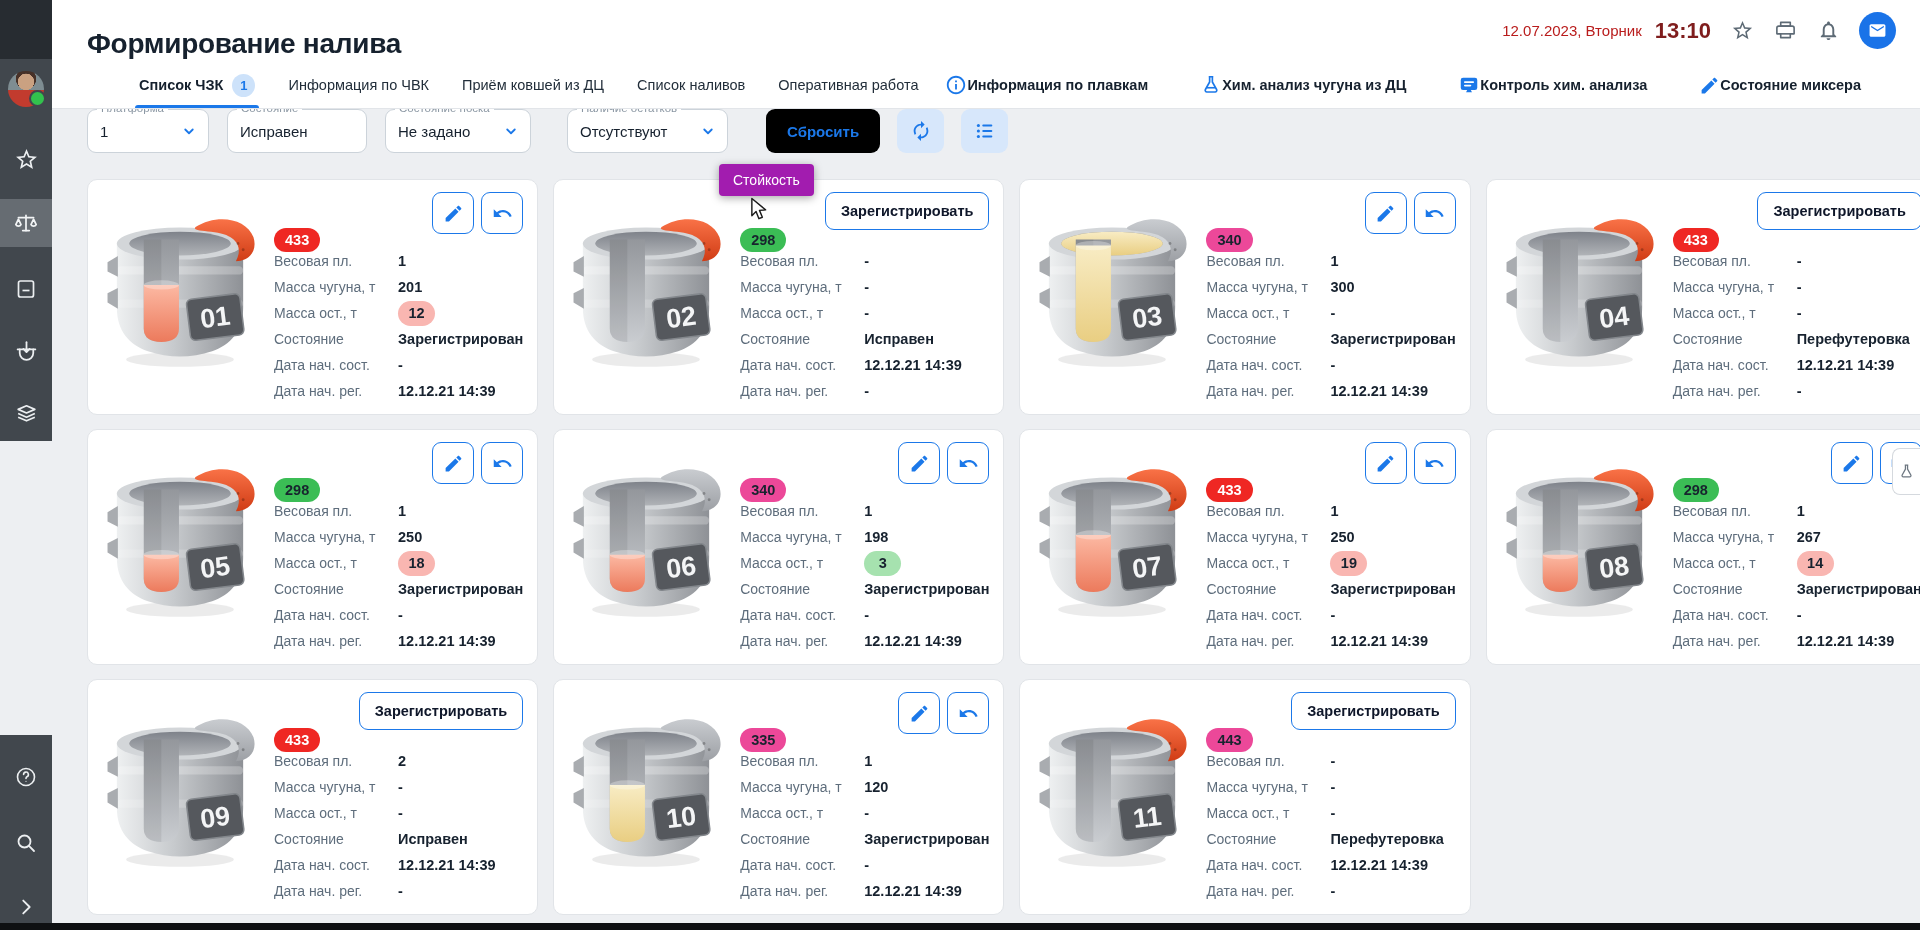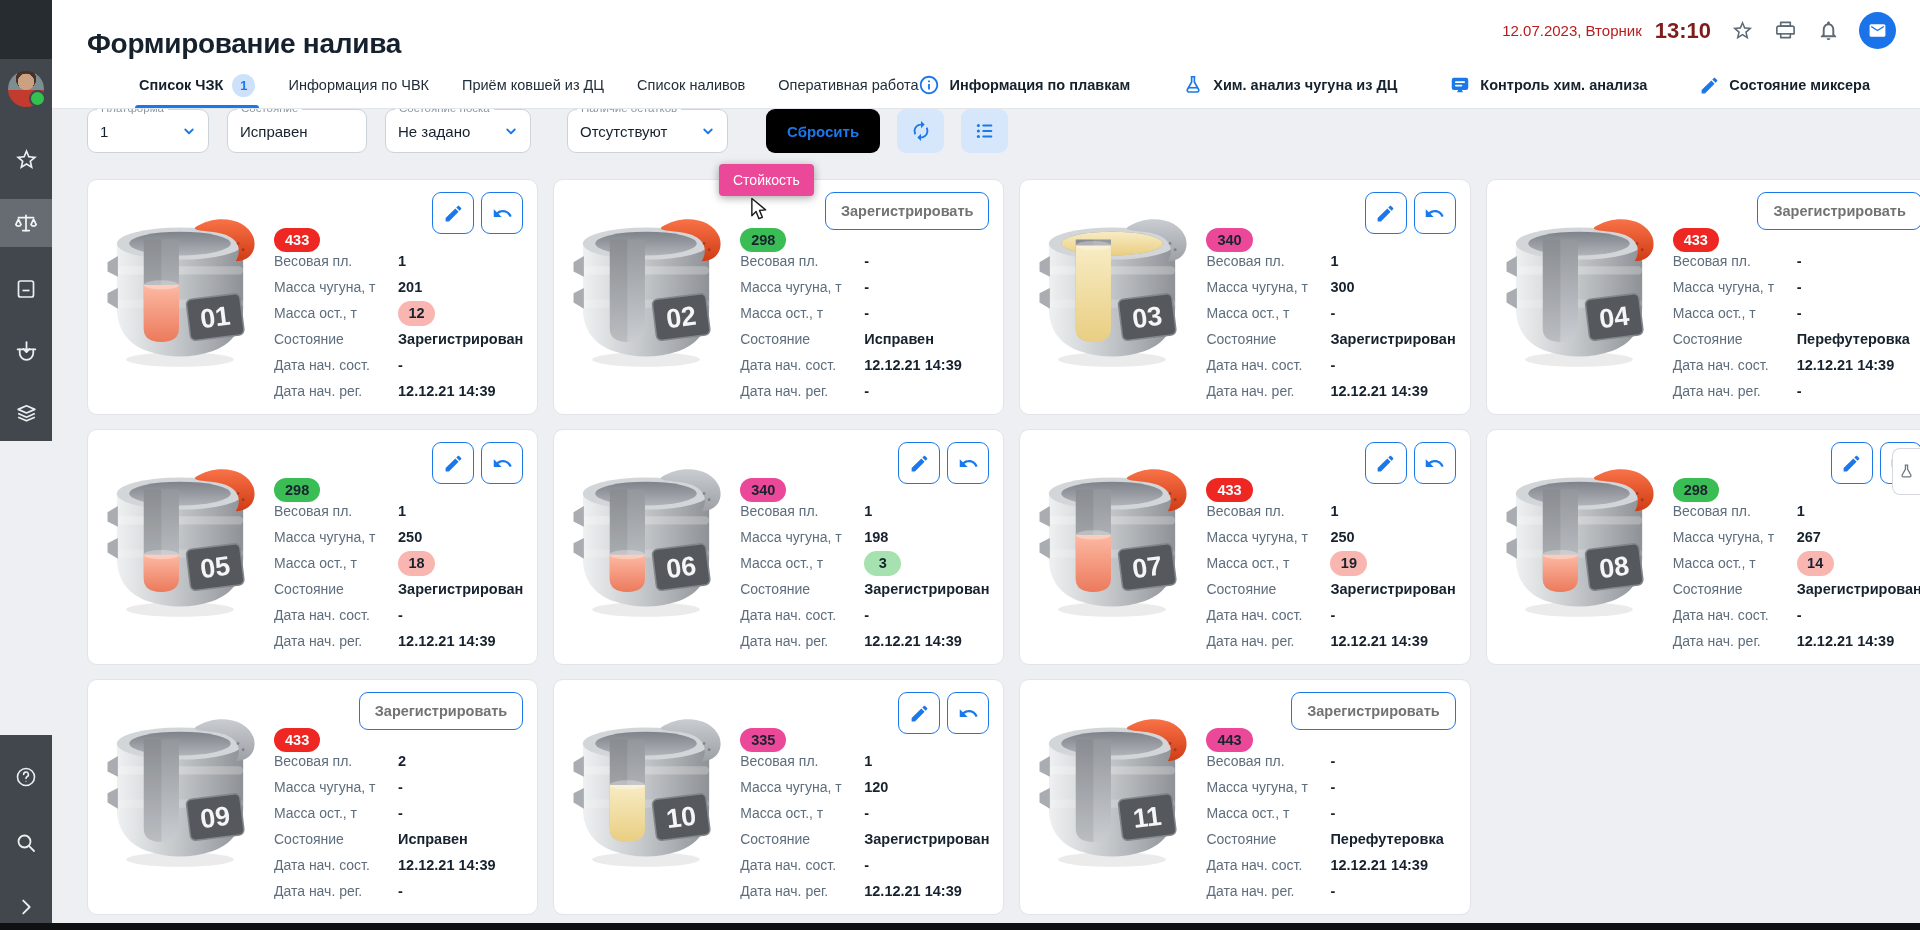--- a/index.html
+++ b/index.html
@@ -30,21 +30,21 @@
 
   
   .tabs{position:absolute;left:87px;right:59px;bottom:0;height:46px;display:flex;align-items:center;}
   .tabs-left{display:flex;align-items:center;gap:33px;}
   .tab{position:relative;height:46px;display:flex;align-items:center;font-size:14.5px;color:#222e3a;cursor:pointer;white-space:nowrap;}
   .tab.active{font-weight:700;color:#16212e;}
   .tab.active:after{content:"";position:absolute;left:-4px;right:-4px;bottom:0;height:3px;background:#1b78e9;border-radius:3px 3px 0 0;}
   .tab-badge{margin-left:9px;width:23px;height:23px;border-radius:50%;background:#cde2fa;color:#1b78e9;
              font-size:13px;font-weight:700;display:flex;align-items:center;justify-content:center;}
   .tabs-right{margin-left:auto;display:flex;align-items:center;gap:52px;}
-  .rtab{display:flex;align-items:center;gap:9px;font-size:14.5px;font-weight:700;color:#16212e;cursor:pointer;white-space:nowrap;}
+  .rtab{display:flex;align-items:center;font-size:14.5px;font-weight:700;color:#16212e;cursor:pointer;white-space:nowrap;}
 
   
   .filters{position:absolute;left:87px;top:109px;height:44px;display:flex;align-items:center;z-index:4;justify-content:flex-end;}
   .ffield{position:relative;height:44px;background:#fff;border:1px solid #ccd3da;border-radius:9px;
           display:flex;align-items:center;padding:0 10px 0 12px;margin-right:18px;cursor:pointer;box-sizing:border-box;}
   .flabel{position:absolute;top:-8px;left:9px;background:#fff;padding:0 4px;font-size:11.5px;color:#8b97a3;}
   .fvalue{font-size:15px;color:#16212e;flex:1;}
   .btn-reset{height:44px;padding:0 21px;border:none;border-radius:9px;background:#000000;color:#1b78e9;
              font-size:15px;font-weight:700;font-family:inherit;cursor:pointer;}
   .btn-sq{width:47px;height:44px;border:none;border-radius:9px;background:#d7e7fb;display:flex;align-items:center;justify-content:center;cursor:pointer;}
@@ -56,31 +56,31 @@
   .card-main{flex:1;min-width:0;}
   .card-top{display:flex;align-items:flex-start;justify-content:space-between;height:50px;}
   .badge{border-radius:14px;padding:4px 11px;font-size:14.5px;font-weight:700;cursor:pointer;margin-top:36px;}
   .b-red{background:#ef2723;color:#ffffff;}
   .b-orange{background:#ec4899;color:#18232e;}
   .b-green{background:#3bbd55;color:#18232e;}
   .actions{display:flex;gap:7px;}
   .iconbtn{width:42px;height:42px;background:#fff;border:1.5px solid #1b78e9;border-radius:9px;
            display:flex;align-items:center;justify-content:center;cursor:pointer;padding:0;}
   .reg-btn{height:38px;padding:0 15px;background:#fff;border:1.5px solid #1b78e9;border-radius:9px;
-           color:#737373;font-weight:700;font-size:14.5px;font-family:inherit;cursor:pointer;}
+           color:#0f172a;font-weight:700;font-size:14.5px;font-family:inherit;cursor:pointer;}
   .rows{margin-top:6px;}
   .row{display:flex;align-items:center;height:26px;font-size:14px;}
   .row .lbl{width:124px;flex:none;color:#5e6d7c;}
   .row .val{font-weight:700;color:#17222f;font-size:14.5px;overflow:hidden;text-overflow:ellipsis;white-space:nowrap;}
   .pill{display:inline-flex;min-width:37px;height:25px;border-radius:13px;align-items:center;justify-content:center;padding:0 8px;box-sizing:border-box;}
   .p-pink{background:#f9b6b1;}
   .p-green{background:#a6e2af;}
 
   
-  .tooltip{position:absolute;left:719px;top:164px;background:#ec4899;color:#fff;font-size:14px;
+  .tooltip{position:absolute;left:719px;top:164px;background:#a21caf;color:#fff;font-size:14px;
            padding:8px 14px;border-radius:4px;z-index:20;box-shadow:0 2px 8px rgba(0,0,0,.35);}
   .cursor{position:absolute;left:749px;top:197px;z-index:21;pointer-events:none;}
   .side-tab{position:absolute;right:0;top:448px;width:27px;height:45px;background:#fff;border:1px solid #d5d9de;border-right:none;
             border-radius:8px 0 0 8px;display:flex;align-items:center;justify-content:center;z-index:8;cursor:pointer;}
   .bottom-bar{position:absolute;left:0;bottom:0;width:100%;height:7px;background:#0e1012;z-index:30;}
 </style>
 </head>
 <body>
 
 <svg width="0" height="0" style="position:absolute" aria-hidden="true">

